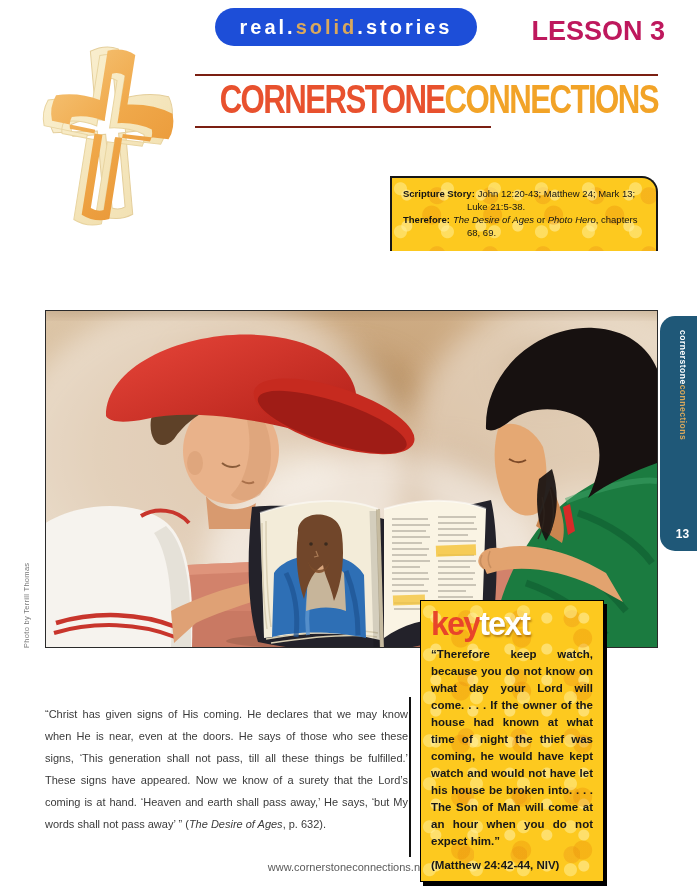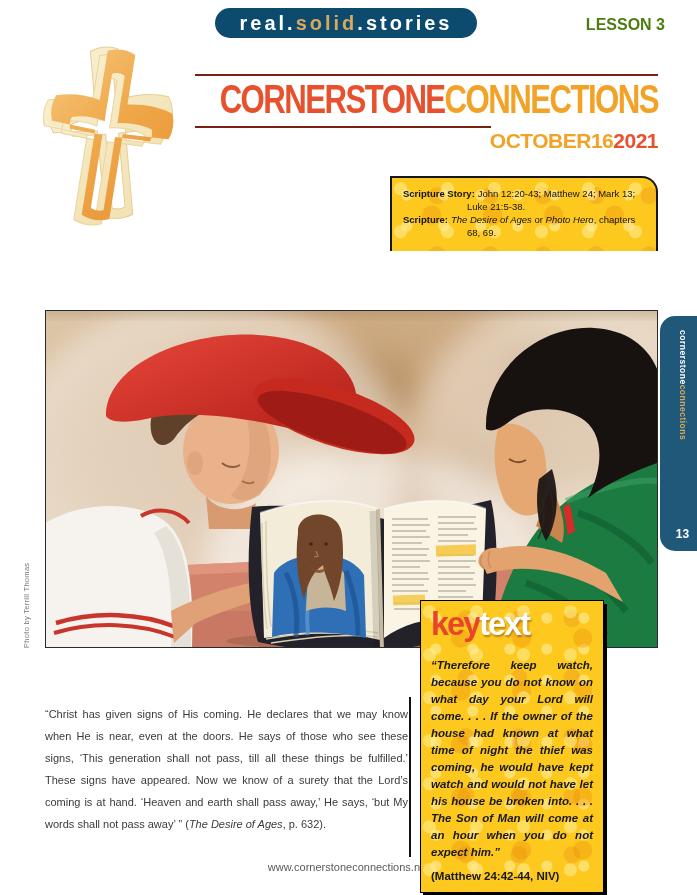--- a/index.html
+++ b/index.html
@@ -1,27 +1,27 @@
 <!DOCTYPE html>
 <html><head>
 <meta charset="utf-8">
 <style>
   * { margin:0; padding:0; box-sizing:border-box; }
   html,body { background:#ffffff; }
   body { font-family:"Liberation Sans", sans-serif; }
   .page { position:relative; width:697px; height:895px; margin:0 auto; background:#fff; overflow:hidden; }
 
   
-  .series-banner { position:absolute; left:215px; top:8px; width:262px; height:30px;
-    background:#0c4a6e; border-radius:0 0 20px 20px; border-radius:20px;
+  .series-banner { position:absolute; left:215px; top:8px; width:262px; height:38px;
+    background:#1d4ed8; border-radius:0 0 20px 20px; border-radius:20px;
     display:flex; align-items:center; justify-content:center;
     font-weight:bold; font-size:20px; letter-spacing:3px; color:#fff; }
   .series-banner .gold { color:#D9A85C; }
 
-  .lesson-label { position:absolute; right:32px; top:16px; font-size:16px; font-weight:bold; color:#4d7c0f; letter-spacing:0px; }
+  .lesson-label { position:absolute; right:32px; top:16px; font-size:27px; font-weight:bold; color:#be185d; letter-spacing:0px; }
 
   
   .rule-top { position:absolute; left:195px; top:74px; width:463px; height:2px; background:#7b1f12; }
   .masthead { position:absolute; right:39px; top:77px; font-weight:bold; font-size:40px; letter-spacing:-2px;
     transform:scaleX(0.78); transform-origin:100% 50%; white-space:nowrap; }
   .masthead .p1 { color:#E8512E; }
   .masthead .p2 { color:#F2A327; }
   .rule-bottom { position:absolute; left:195px; top:126px; width:296px; height:2px; background:#7b1f12; }
   .issue-date { position:absolute; right:39px; top:129px; font-weight:bold; font-size:21px; letter-spacing:-0.5px; white-space:nowrap; }
   .issue-date .p1 { color:#F2A327; }
@@ -63,21 +63,21 @@
     writing-mode:vertical-rl; font-weight:bold; font-size:8.5px; letter-spacing:0.5px; color:#fff; white-space:nowrap; }
   .tab-text .gold { color:#D9A85C; }
   .tab-page-num { position:absolute; left:0; right:0; bottom:10px; text-align:center; color:#fff; font-weight:bold; font-size:12px; }
 
   
   .keytext-box { position:absolute; left:420px; top:600px; width:184px; z-index:4;
     border:1px solid #000; box-shadow:3px 4px 0 #000; padding:3px 10px 10px 10px; }
   .keytext-title { font-weight:bold; font-size:34px; letter-spacing:-2px; transform:scaleX(0.95); transform-origin:0 50%; white-space:nowrap; }
   .keytext-title .p1 { color:#E8452A; }
   .keytext-title .p2 { color:#fff; text-shadow:1px 2px 2px rgba(120,62,0,.5); }
-  .keytext-quote { margin-top:14px; font-size:11.5px; line-height:17px; font-weight:bold; color:#181818; text-align:justify;font-style:italic; }
+  .keytext-quote { margin-top:3px; font-size:11.5px; line-height:17px; font-weight:bold; color:#181818; text-align:justify; }
   .keytext-ref { margin-top:9px; font-size:11.5px; font-weight:bold; color:#181818; }
 
   
   .flashlight-heading { position:absolute; left:45px; top:663px; font-weight:bold; font-size:27px; letter-spacing:-0.5px; }
   .flashlight-heading .p1 { color:#F0931F; }
   .flashlight-heading .p2 { color:#F8C977; }
   .flashlight-text { position:absolute; left:45px; top:703px; width:363px; font-size:11px; line-height:22px;
     color:#3a3a3a; text-align:justify; }
   .flashlight-text .ital { font-style:italic; }
 
@@ -122,30 +122,27 @@
       <path fill-rule="evenodd" fill="url(#goldGrad)" d="M61,8 q15,-6 28,0 l0,50 q25,-5 46,2 q5,14 0,26 l-46,2 0,86 q-14,6 -28,0 l0,-86 -44,-2 q-5,-13 0,-26 q22,-7 44,-2 Z
            M69,30 q7,-3 13,0 l0,48 q19,-4 35,1 q2,6 0,12 l-35,1 0,74 q-6,3 -13,0 l0,-74 -33,-1 q-2,-6 0,-12 q16,-5 33,-1 Z"></path>
     </g>
   </svg>
 
   <div class="rule-top"></div>
   <div class="masthead">
     <span class="p1">CORNERSTONE</span><span class="p2">CONNECTIONS</span>
   </div>
   <div class="rule-bottom"></div>
-  <div class="issue-date">
-    <span class="p1">OCTOBER16</span><span class="p2">2021</span>
-  </div>
 
   <div class="scripture-box yellow-tex">
     <div class="entry">
       <span class="lbl">Scripture Story:</span><span>John 12:20-43; Matthew 24; Mark 13; Luke 21:5-38.</span>
     </div>
     <div class="entry">
-      <span class="lbl">Scripture:</span><span class="ital">The Desire of Ages</span><span> or </span><span class="ital">Photo Hero</span><span>, chapters 68, 69.</span>
+      <span class="lbl">Therefore:</span><span class="ital">The Desire of Ages</span><span> or </span><span class="ital">Photo Hero</span><span>, chapters 68, 69.</span>
     </div>
   </div>
 
 
   <div class="photo-frame">
     <svg width="611" height="336" viewBox="0 0 611 336">
       <defs>
         <radialGradient id="bgRad" cx="50%" cy="42%" r="75%">
           <stop offset="0" stop-color="#C39A6E"></stop>
           <stop offset="0.55" stop-color="#CDAB83"></stop>

